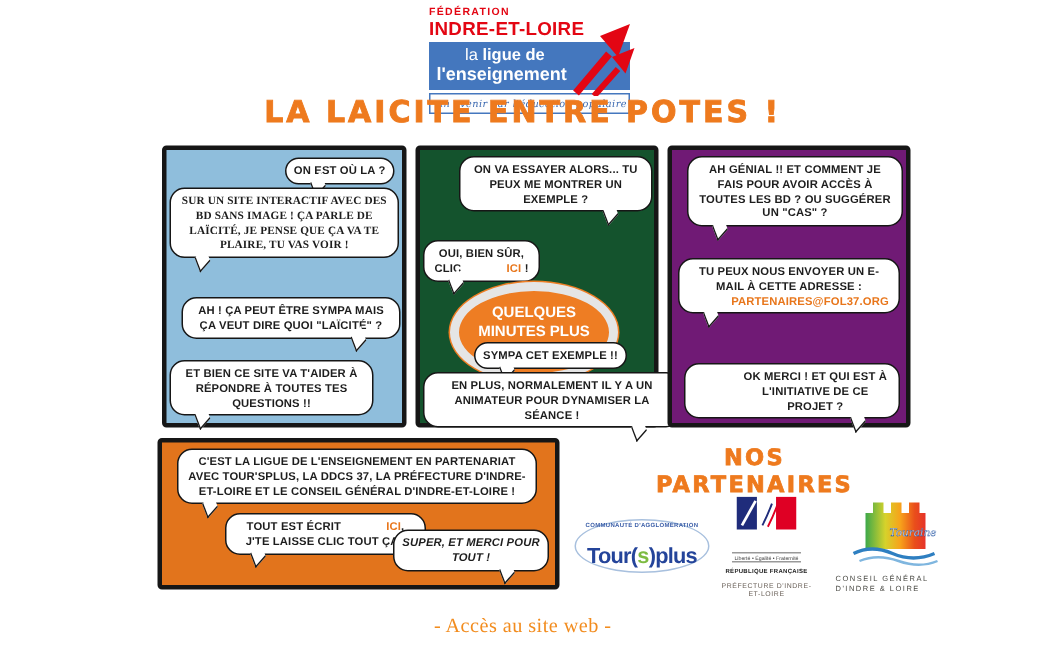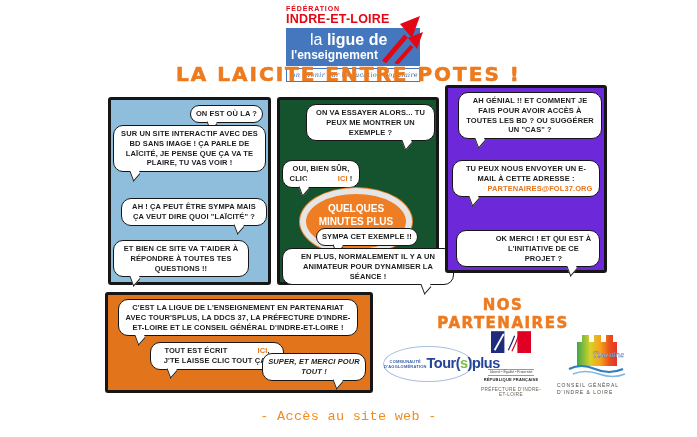--- a/index.html
+++ b/index.html
@@ -7,40 +7,40 @@
   .page {
     position:relative; width:697px; height:437px; background:#ffffff;
     font-family:"Liberation Sans", sans-serif; overflow:hidden;
   }
 
   
   .logo-block { position:absolute; left:286px; top:5px; width:134px; cursor:pointer; }
   .logo-fed   { color:#e30613; font-size:7px; font-weight:bold; letter-spacing:.9px; line-height:1.15; }
   .logo-dept  { color:#e30613; font-size:12.5px; font-weight:bold; letter-spacing:.2px; line-height:1.05; }
   .logo-box   { position:relative; margin-top:2px; background:#4477be; color:#fff; padding:3px 5px 4px 5px; }
-  .logo-box .l1 { font-size:16px; line-height:1.1;padding-left:19px; }
+  .logo-box .l1 { font-size:11px; line-height:1.1;padding-left:19px; }
   .logo-box .l1 .bold { font-weight:bold; }
   .logo-box .l2 { font-size:12px; font-weight:bold; line-height:1.1; }
   .logo-arrows { position:absolute; right:-4px; top:-16px; width:44px; height:52px; }
   .logo-tag { margin-top:2px; border:1px solid #4477be; background:#fdfdfd; color:#3c69b0;
               font-family:"DejaVu Serif", serif; font-style:italic; font-size:6.5px;
               text-align:right; padding:2px 1px; letter-spacing:.3px; }
 
   
   .page-title {
     position:absolute; top:62px; left:0; width:100%; text-align:center;
     color:#ee7a1e; font-family:"DejaVu Sans", sans-serif; font-weight:800;
     font-size:20px; letter-spacing:2px; -webkit-text-stroke:.6px #ee7a1e;
   }
 
   
   .panel { position:absolute; border:3px solid #161616; border-radius:3px; }
   .panel-1 { left:108px; top:97px;  width:163px; height:188px; background:#8fbedc;padding-left:26px; }
   .panel-2 { left:277px; top:97px;  width:162px; height:188px; background:#14532d; }
-  .panel-3 { left:445px; top:85px;  width:162px; height:188px; background:#6d28d9; }
+  .panel-3 { left:445px; top:97px;  width:162px; height:188px; background:#701a75; }
   .panel-4 { left:105px; top:292px; width:268px; height:101px; background:#e2741c; }
 
   .bubble {
     position:absolute; background:#ffffff; border:1.5px solid #161616; border-radius:10px;
     padding:3px 5px; font-size:7.5px; font-weight:bold; color:#1d1d1d;
     text-align:center; line-height:1.3; letter-spacing:.1px;
   }
   .bubble::after {
     content:""; position:absolute; bottom:-6.5px; width:9px; height:9px; background:#fff;
     border-right:1.5px solid #161616; border-bottom:1.5px solid #161616;
@@ -65,39 +65,39 @@
     font-size:15px; letter-spacing:1.5px; -webkit-text-stroke:.5px #ee7a1e;
   }
   .partners-row {
     position:absolute; left:383px; top:332px; width:260px; height:64px;
     display:flex; align-items:center; justify-content:space-between;
   }
   .p-logo { text-align:center; cursor:pointer; }
 
   .tp-ellipse {
     width:90px; height:36px; border:1.5px solid #a8c0de; border-radius:50%;
-    display:flex; flex-direction:row; align-items:center; justify-content:flex-start;
+    display:flex; flex-direction:column; align-items:center; justify-content:flex-start;gap:12px;
   }
   .tp-top  { font-size:4px; color:#3b5ea8; font-weight:bold; letter-spacing:.2px; }
   .tp-name { font-size:14.5px; color:#24449a; font-weight:bold; letter-spacing:-.5px; line-height:1.05; }
   .tp-s    { color:#7dbb42; }
 
   .pref { width:66px; }
   .pref-motto { font-size:3.5px; color:#444; margin-top:1px;
                 border-top:.5px solid #999; border-bottom:.5px solid #999; display:inline-block; padding:.5px 2px; }
   .pref-rep   { font-size:4px; font-weight:bold; color:#1d1d1d; letter-spacing:.2px; }
   .pref-cap   { margin-top:5px; font-size:4.6px; color:#6b625a; letter-spacing:.4px; }
 
   .cg { width:94px; }
   .cg-cap { font-size:5px; color:#4a4a45; letter-spacing:1px; line-height:1.35; text-align:left; padding-left:8px; }
 
   
   .site-link {
     position:absolute; top:409px; left:0; width:100%; text-align:center;
-    color:#f28c1e; font-family:Liberation Mono, monospace; font-size:13.5px;
+    color:#f28c1e; font-family:Liberation Serif, serif; font-size:13.5px;
     letter-spacing:.3px; cursor:pointer; text-decoration:none;
   }
 </style>
 </head>
 <body>
 
 <div class="page">
 
   <div class="logo-block">
     <div class="logo-fed">FÉDÉRATION</div>
@@ -112,21 +112,21 @@
         <polygon points="28,26 43,20 37,37" fill="#e30613"></polygon>
       </svg>
     </div>
     <div class="logo-tag">un avenir par l'éducation populaire</div>
   </div>
 
   <h1 class="page-title">LA LAICITE ENTRE POTES !</h1>
 
   <section class="panel panel-1">
     <div class="bubble nowrap tail-l" style="top:5px; right:5px;">ON EST OÙ LA ?</div>
-    <div class="bubble tail-l" style="top:25px; left:2px; right:2px;">SUR UN SITE INTERACTIF AVEC DES BD SANS IMAGE ! ÇA PARLE DE LAÏCITÉ, JE PENSE QUE ÇA VA TE PLAIRE, TU VAS VOIR !</div>
+    <div class="bubble tail-l" style="top:25px; left:2px; right:2px;font-family:Liberation Serif, serif;">SUR UN SITE INTERACTIF AVEC DES BD SANS IMAGE ! ÇA PARLE DE LAÏCITÉ, JE PENSE QUE ÇA VA TE PLAIRE, TU VAS VOIR !</div>
     <div class="bubble tail-r" style="top:98px; left:10px; right:1px;">AH ! ÇA PEUT ÊTRE SYMPA MAIS ÇA VEUT DIRE QUOI "LAÏCITÉ" ?</div>
     <div class="bubble tail-l" style="top:140px; left:2px; width:136px;">ET BIEN CE SITE VA T'AIDER À RÉPONDRE À TOUTES TES QUESTIONS !!</div>
   </section>
 
   <section class="panel panel-2">
     <div class="bubble tail-r" style="top:4px; left:26px; right:1px;">ON VA ESSAYER ALORS... TU PEUX ME MONTRER UN EXEMPLE ?</div>
     <div class="bubble tail-l" style="top:60px; left:2px; width:78px;"><span>OUI, BIEN SÛR, CLIC </span><span class="lnk">ICI</span><span> !</span></div>
     <div class="cloud" style="top:88px; left:20px; width:112px;">QUELQUES MINUTES PLUS TARD...</div>
     <div class="bubble nowrap tail-l" style="top:128px; left:36px;">SYMPA CET EXEMPLE !!</div>
     <div class="bubble tail-r" style="top:148px; left:2px; width:172px;">EN PLUS, NORMALEMENT IL Y A UN ANIMATEUR POUR DYNAMISER LA SÉANCE !</div>

